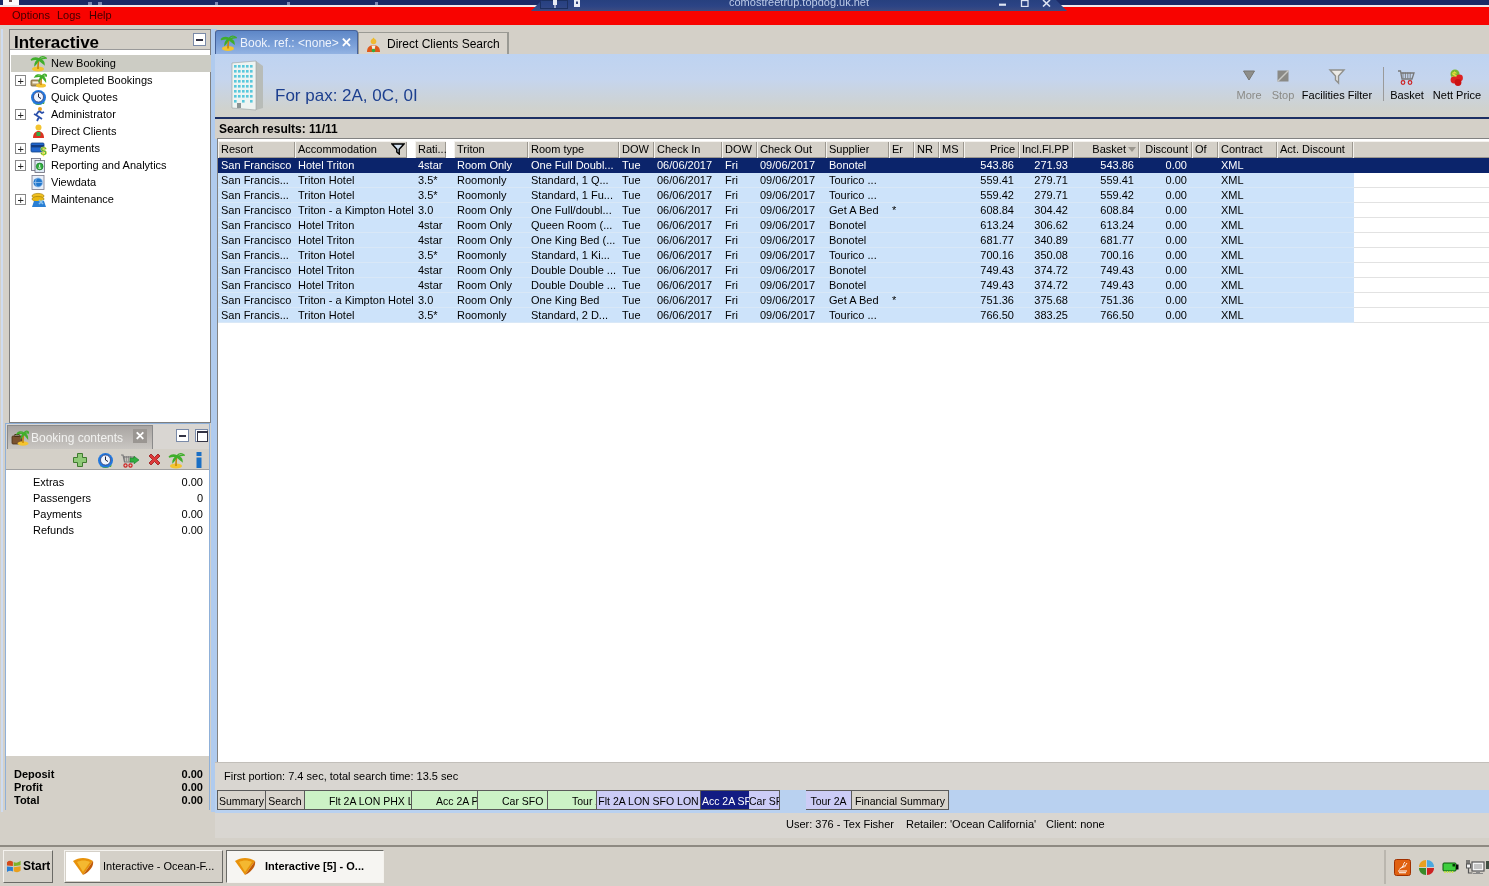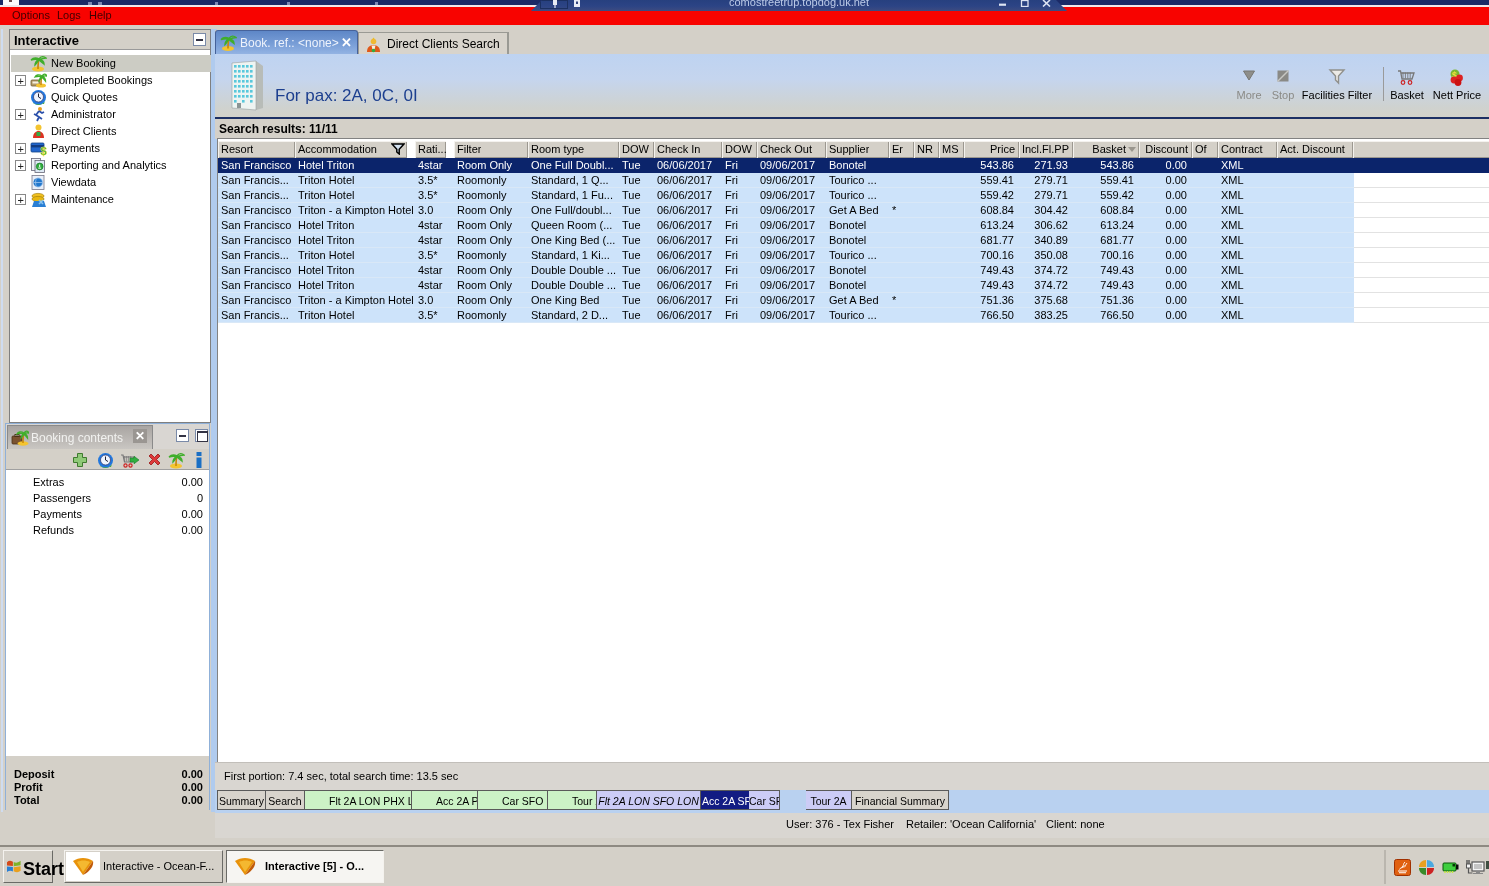--- a/index.html
+++ b/index.html
@@ -17,21 +17,21 @@
             background:linear-gradient(#27407f 0%, #2c4485 55%, #3d4b80 100%);
             clip-path:polygon(11px 0, 525px 0, 536px 11px, 0 11px); }
   #rdpbar .host { position:absolute; left:0; right:0; top:-4px; text-align:center; font-size:11px; color:#bdcbe8; }
   #redbar { left:0; top:6.5px; width:1489px; height:18.5px; background:#f80300; }
   #redbar span { position:absolute; top:2.5px; color:#410000; font-size:11px; }
 
   
   .panel { border:1px solid #7f7f7f; background:#fff; }
   #pInter { left:9px; top:29px; width:202px; height:394px; }
   #pInterHead { left:0; top:0; width:200px; height:20px; background:#d4d0c8; border-bottom:1px solid #9a9a9a; }
-  #pInterHead b { position:absolute; left:4px; top:3px; font-size:13px; color:#000; }
+  #pInterHead b { position:absolute; left:4px; top:3px; font-size:17px; color:#000; }
   .minbox { position:absolute; width:13px; height:13px; background:#fff; border:1px solid #7a8aa8; }
   .minbox:after { content:""; position:absolute; left:2px; top:5px; width:7px; height:2px; background:#334; }
   .maxbox { position:absolute; width:13px; height:13px; background:#fff; border:1px solid #7a8aa8; }
   .maxbox:after { content:""; position:absolute; left:1px; top:1px; width:9px; height:8px; border:1px solid #334; border-top-width:2px; }
   .tree-row { position:absolute; left:1px; width:200px; height:17px; }
   .tree-row .plus { position:absolute; left:4px; top:3px; width:11px; height:11px; border:1px solid #888; background:#fff; }
   .tree-row .plus:before { content:"+"; position:absolute; left:1.5px; top:-1.5px; font-size:11px; color:#222; }
   .tree-row .ticon { position:absolute; left:19px; top:0px; width:17px; height:17px; }
   .tree-row .tlabel { position:absolute; left:40px; top:2px; color:#000; }
   .hl { background:#ccccc4; }
@@ -451,21 +451,21 @@
 <div class="ghead" style="left:77px;width:112px;">
       <span>Accommodation</span>
       <svg style="position:absolute;right:2px;top:2px" width="14" height="12">
         <path d="M1 1 H13 L8.2 6.2 V11 L5.8 9 V6.2 Z" fill="#d4e2f0" stroke="#000" stroke-width="1.5" stroke-linejoin="miter"></path>
       </svg>
     </div>
 <div class="ghead" style="left:197px;width:31px;">
       <span>Rati...</span>
     </div>
 <div class="ghead" style="left:236px;width:74px;">
-      <span>Filter</span>
+      <span>Triton</span>
     </div>
 <div class="ghead" style="left:310px;width:91px;">
       <span>Room type</span>
     </div>
 <div class="ghead" style="left:401px;width:35px;">
       <span>DOW</span>
     </div>
 <div class="ghead" style="left:436px;width:68px;">
       <span>Check In</span>
     </div>
@@ -736,42 +736,42 @@
 <div class="abs" id="footbar">
     <span>First portion: 7.4 sec, total search time: 13.5 sec</span>
   </div>
 <div class="abs" id="btabs">
 <div class="btab  first" style="left:2px;width:49px;">Summary</div>
 <div class="btab " style="left:51px;width:39px;">Search</div>
 <div class="btab green" style="left:90px;width:107px;">Flt 2A LON PHX LON</div>
 <div class="btab green" style="left:197px;width:66px;">Acc 2A PHX</div>
 <div class="btab green" style="left:263px;width:70px;">Car SFO PHX</div>
 <div class="btab green" style="left:333px;width:49px;">Tour 2A</div>
-<div class="btab lav" style="left:382px;width:104px;font-style:italic;">Flt 2A LON SFO LON</div>
+<div class="btab lav" style="left:382px;width:104px;">Flt 2A LON SFO LON</div>
 <div class="btab sel" style="left:486px;width:60px;">Acc 2A SFO</div>
 <div class="btab lav" style="left:534px;width:31px;">Car SFO</div>
 <div class="btab lav" style="left:591px;width:46px;">Tour 2A</div>
 <div class="btab " style="left:637px;width:97px;">Financial Summary</div>
 </div>
 <div class="abs" id="statusbar">
     <span style="left:571px">User: 376 - Tex Fisher</span>
     <span style="left:691px">Retailer: 'Ocean California'</span>
     <span style="left:831px">Client: none</span>
   </div>
 <div class="abs" id="botgray"></div>
 
 <div class="abs" id="taskbar">
   <div class="tbtn" id="startbtn" style="left:3px; width:50px;">
     <svg style="position:absolute;left:2px;top:7px" width="16" height="17" viewBox="0 0 16 17">
       <path d="M1 4.2 C2.6 2.6 4.4 2.4 6.4 3.4 L6.9 3.7 L6.9 8.1 L1 7.4 Z" fill="#d44a1a"></path>
       <path d="M7.7 4.1 C9.6 5 11.6 5 13.6 3.6 L14.6 2.8 L14.6 7.3 L7.7 8.2 Z" fill="#7db32a"></path>
       <path d="M1 8.4 L6.9 9.1 L6.9 13.4 C4.9 12.5 3 12.6 1 14 Z" fill="#2a7fd4"></path>
       <path d="M7.7 9.2 L14.6 8.3 L14.6 12.8 C12.6 14.4 10.6 14.6 7.7 13.3 Z" fill="#e8a020"></path>
     </svg>
-    <span class="lab" style="left:19px; font-weight:bold; font-size:18px; top:8px;">Start</span>
+    <span class="lab" style="left:19px; font-weight:bold; font-size:12px; top:8px;">Start</span>
   </div>
   <div class="tbtn" style="left:64px; width:159px;">
     <div class="iconbox"></div>
     <svg style="position:absolute;left:6px;top:6px" width="24" height="20" viewBox="0 0 24 20">
         <path d="M2 4 C8 0 16 0 22 4 L12 18 Z" fill="#e8920a"></path>
         <path d="M6 5 C10 3 15 3 19 5 L12 15 Z" fill="#f4b830"></path>
         <path d="M12 18 L22 4 C23 8 20 14 12 18" fill="#c05a08"></path>
       </svg>
     <span class="lab">Interactive - Ocean-F...</span>
   </div>

